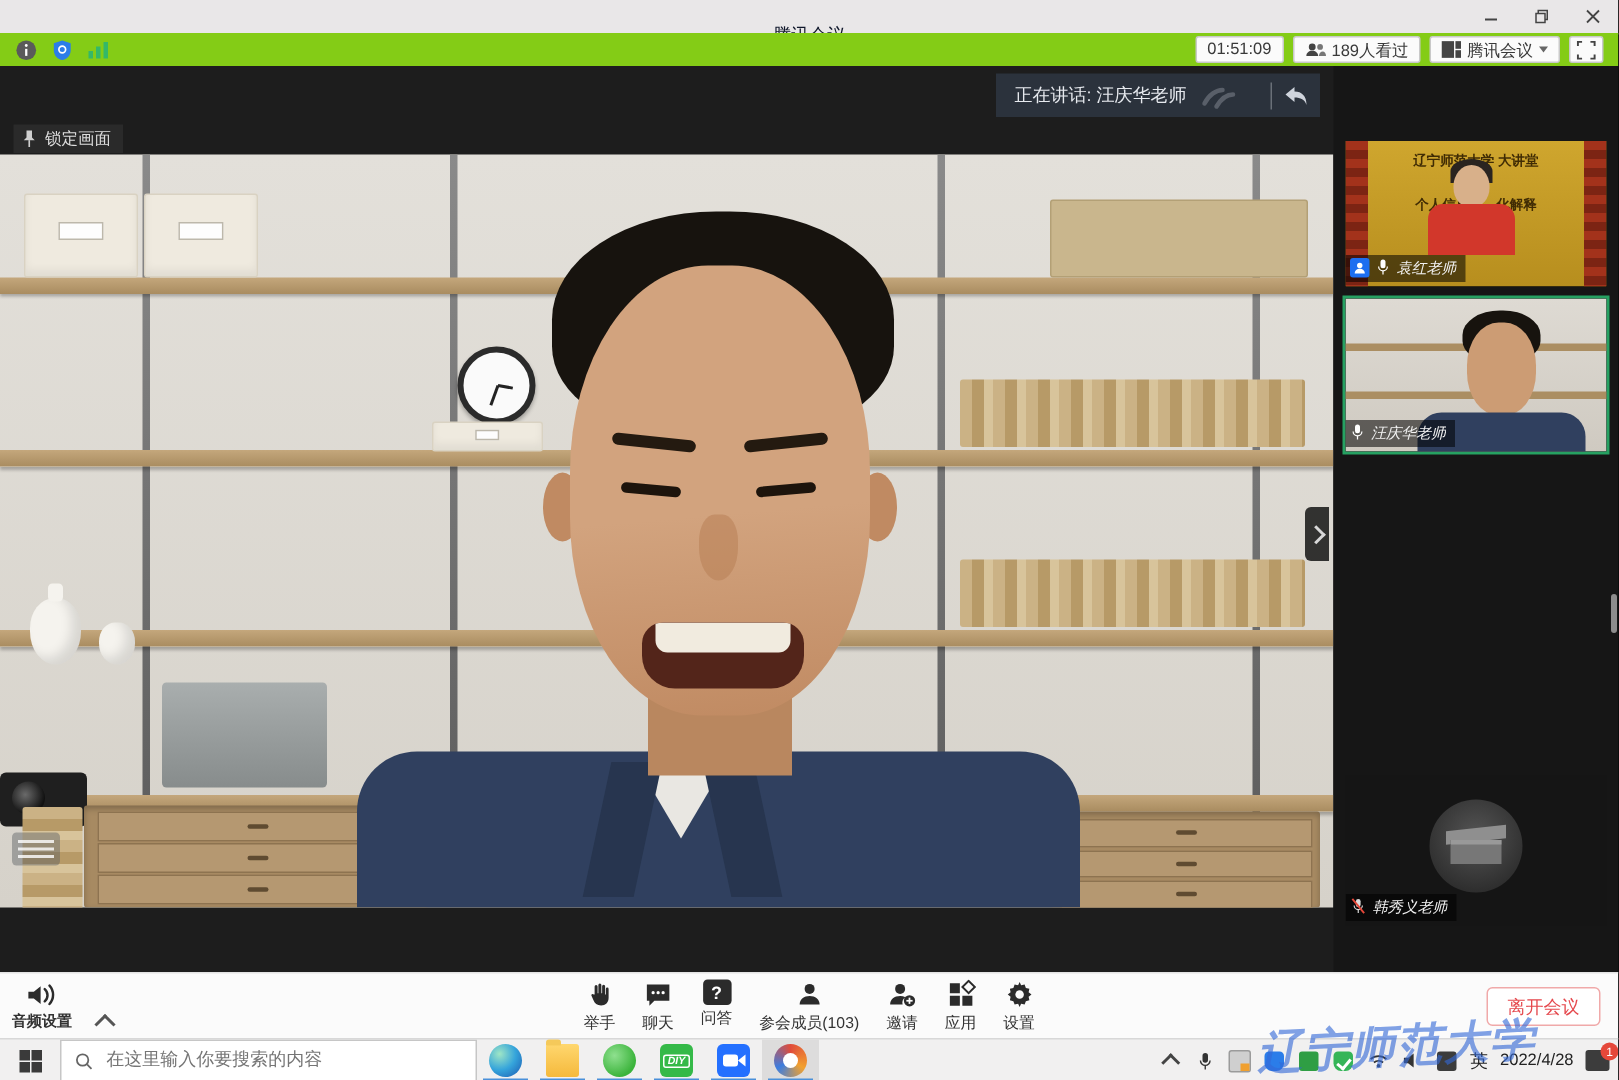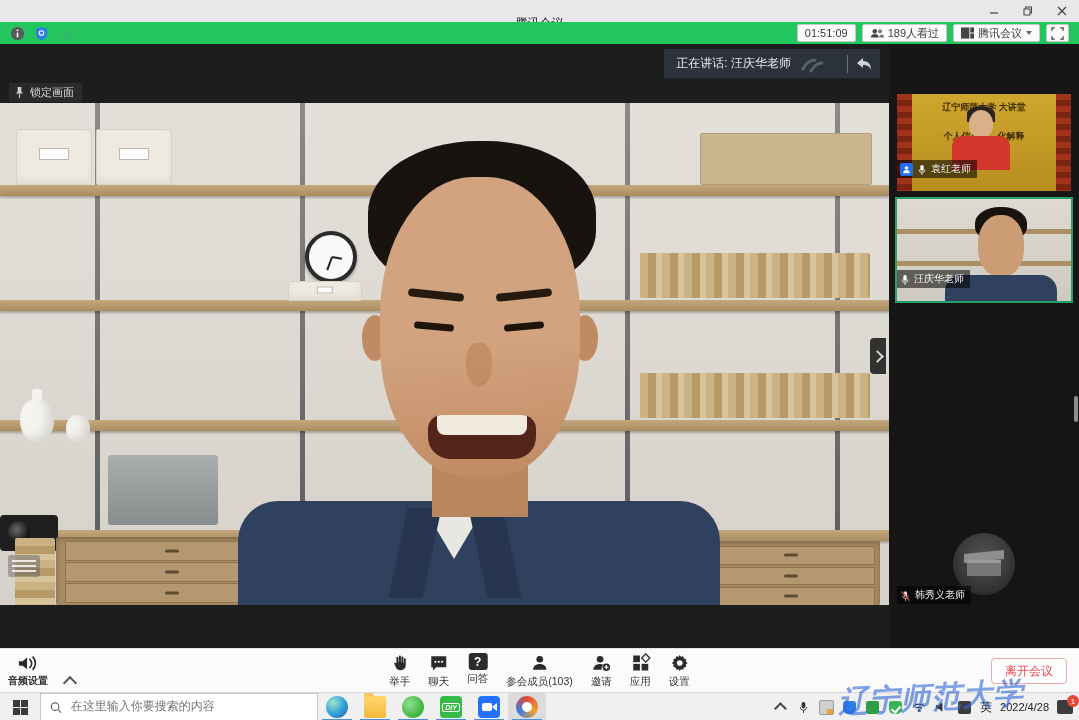--- a/index.html
+++ b/index.html
@@ -6,21 +6,21 @@
   body{width:1079px;height:720px;font-family:"Liberation Sans","DejaVu Sans",sans-serif;-webkit-font-smoothing:antialiased;}
   .app{position:relative;width:1079px;height:720px;overflow:hidden;background:#1d1d1d;}
 
   
   .titlebar{position:absolute;top:0;left:0;width:100%;height:22px;background:#e9e7e8;border-bottom:1px solid #d2d0d1;display:flex;align-items:center;justify-content:center;}
   .titlebar .title{font-size:12px;color:#0f172a;margin-top:24px;}
   .winctl{position:absolute;right:0;top:0;height:21px;display:flex;}
   .winbtn{width:34px;height:21px;display:flex;align-items:center;justify-content:center;}
 
   
-  .menubar{position:absolute;top:22px;left:0;width:100%;height:22px;background:#22c55e;display:flex;align-items:center;}
+  .menubar{position:absolute;top:22px;left:0;width:100%;height:22px;background:#84cc16;display:flex;align-items:center;}
   .mleft{display:flex;align-items:center;gap:9px;margin-left:10px;}
   .mright{margin-left:auto;display:flex;align-items:center;gap:6px;margin-right:10px;}
   .mbox{display:flex;align-items:center;gap:4px;background:#fbfbfb;border:1px solid #c9c9c9;border-radius:2px;height:16px;padding:0 7px;font-size:11px;color:#3a3a3a;}
   .caret-down{width:0;height:0;border-left:3px solid transparent;border-right:3px solid transparent;border-top:4px solid #666;}
 
   
   .stage{position:absolute;top:44px;left:0;width:889px;height:604px;background:#1d1d1d;overflow:hidden;}
   .speak-banner{position:absolute;top:5px;right:9px;height:29px;background:rgba(45,52,63,.92);display:flex;align-items:center;padding:0 8px 0 12px;gap:8px;}
   .speak-text{color:#e6e9ee;font-size:12px;white-space:nowrap;}
   .ghost{opacity:.28;}
@@ -63,21 +63,21 @@
   .cap-overlay{position:absolute;left:8px;bottom:28px;width:24px;height:22px;background:rgba(90,95,100,.45);border-radius:3px;display:flex;flex-direction:column;justify-content:center;gap:3px;padding:0 4px;}
   .cap-overlay i{height:2px;background:rgba(255,255,255,.8);}
 
   .collapse{position:absolute;right:3px;top:294px;width:16px;height:36px;background:rgba(20,20,20,.85);border-radius:4px 0 0 4px;display:flex;align-items:center;justify-content:center;}
   .collapse::after{content:"";width:7px;height:7px;border-top:2px solid #d8d8d8;border-right:2px solid #d8d8d8;transform:rotate(45deg);margin-right:2px;}
 
   
   .sidebar{position:absolute;top:44px;left:889px;width:190px;height:604px;background:#161616;}
   .tile{position:absolute;left:8px;width:174px;background:#000;overflow:hidden;}
   .tile.active{outline:2px solid #26a162;}
-  .plabel{position:absolute;left:0;bottom:13px;display:flex;align-items:flex-end;gap:4px;background:rgba(0,0,0,.55);padding:2px 6px 2px 3px;max-width:95%;}
+  .plabel{position:absolute;left:0;bottom:3px;display:flex;align-items:flex-start;gap:4px;background:rgba(0,0,0,.55);padding:2px 6px 2px 3px;max-width:95%;font-style:italic;}
   .pname{color:#f2f2f2;font-size:10px;white-space:nowrap;overflow:hidden;text-overflow:ellipsis;}
   .rbadge{width:13px;height:13px;border-radius:2px;display:flex;align-items:center;justify-content:center;flex:none;}
   .rbadge.blue{background:#1d6ef0;}
   .rbadge.orange{background:#e8932a;}
 
   .goldslide{position:absolute;inset:0;background:linear-gradient(#cfa62e,#b78e1e);}
   .gcol{position:absolute;top:0;bottom:0;width:15px;background:repeating-linear-gradient(#a3321b 0 6px,#7c2413 6px 12px);}
   .gline{position:absolute;width:100%;text-align:center;color:#402c04;font-weight:bold;}
   .gperson-top{position:absolute;width:58px;height:34px;background:#d2372b;border-radius:10px 10px 0 0;}
   .ghead{position:absolute;width:24px;height:28px;background:#d8b08a;border-radius:50% 50% 45% 45%;}

